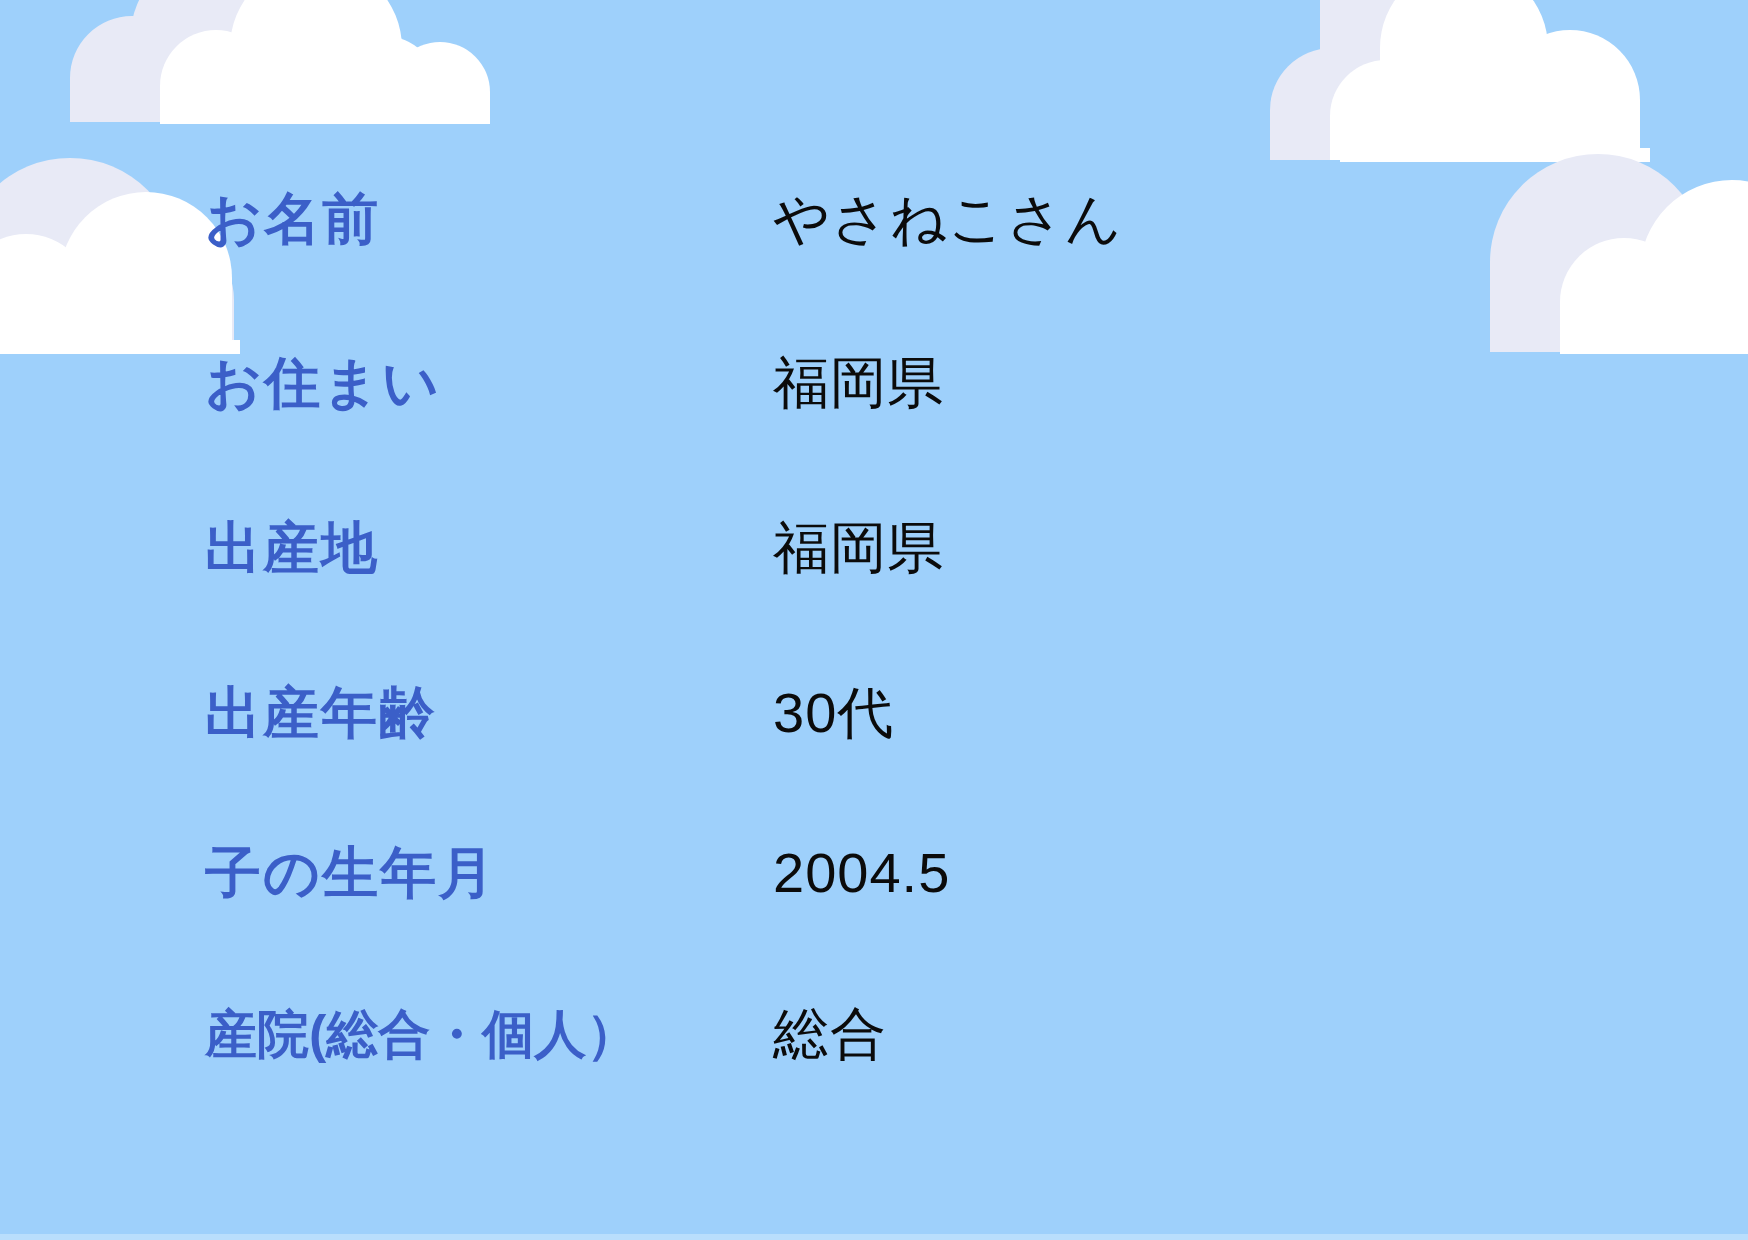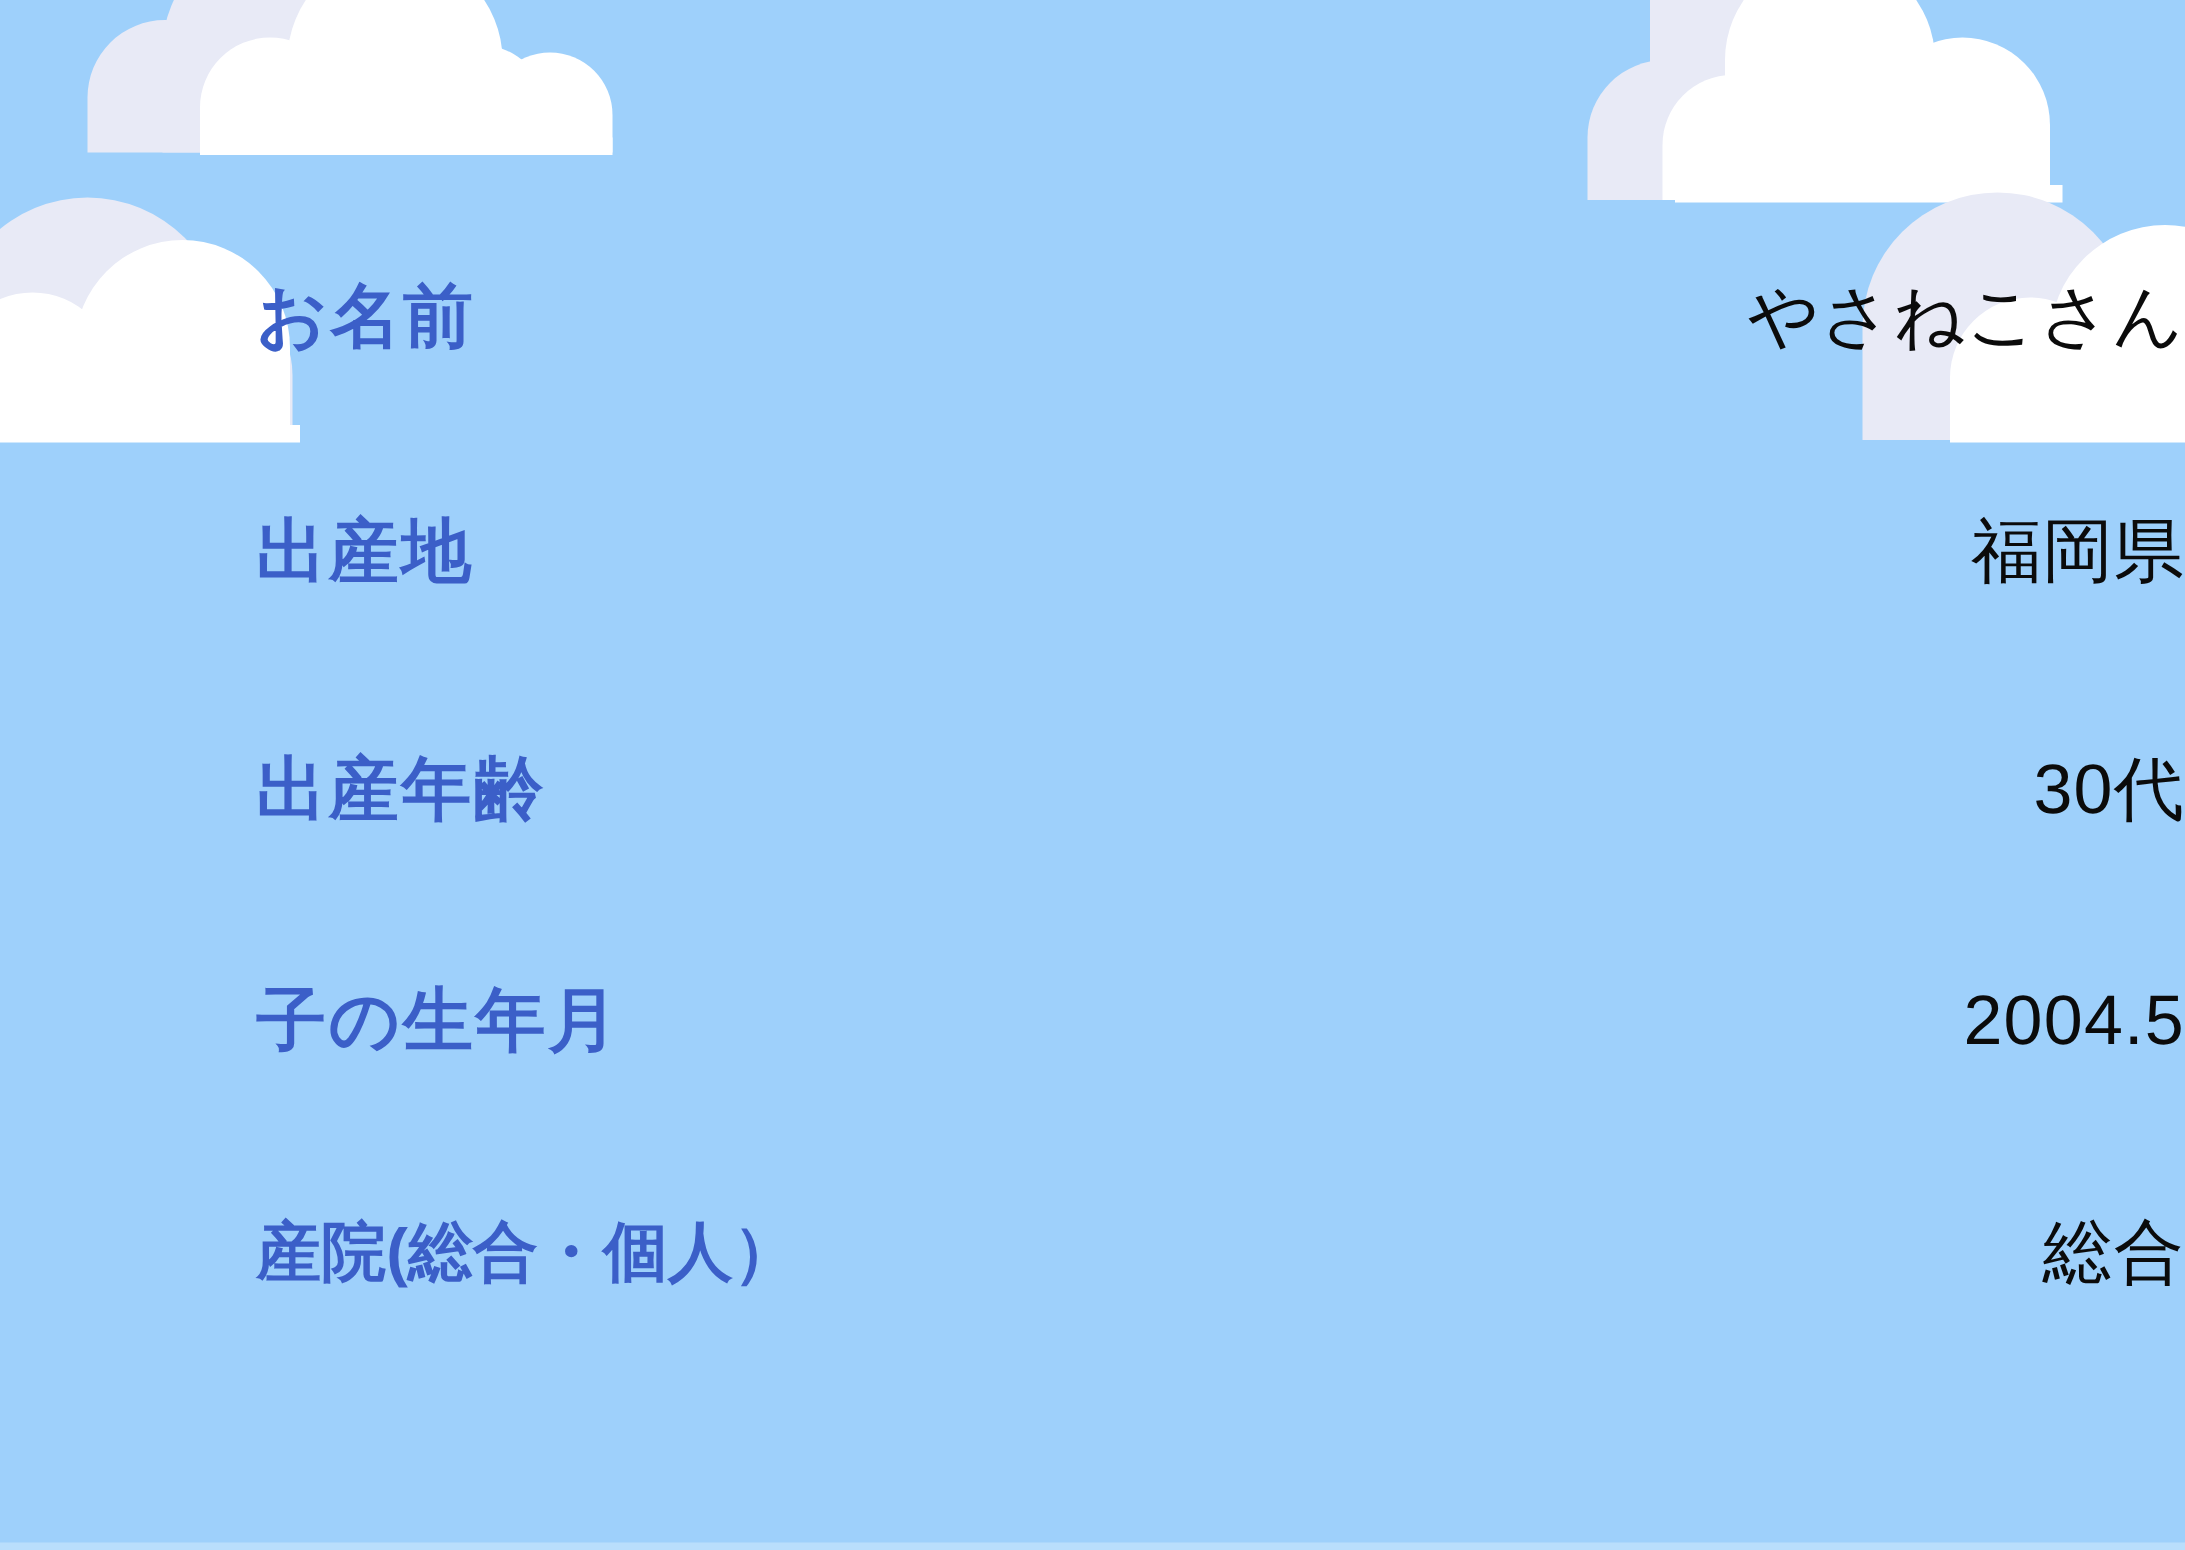--- a/index.html
+++ b/index.html
@@ -45,21 +45,21 @@
     color: #3b5fc8;
     font-weight: bold;
     font-size: 56px;
     letter-spacing: 2px;
     line-height: 1.05;
     white-space: nowrap;
   }
   .value-cell {
     padding: 0 0 0 8px;
     vertical-align: middle;
-    text-align: right;
+    text-align: left;
     color: #0b0b0b;
     font-weight: normal;
     font-size: 56px;
     letter-spacing: 1px;
     line-height: 1.05;
     white-space: nowrap;
   }
 
   
   .r0 .label-cell, .r0 .value-cell { padding-top: 6px; }
@@ -142,20 +142,24 @@
       <tr class="spacer-top">
         <td></td>
           <td></td>
       </tr>
 
       <tr class="info-row r0">
         <td class="label-cell">お名前</td>
         <td class="value-cell">やさねこさん</td>
       </tr>
 
+      <tr class="info-row r1">
+        <td class="label-cell">お住まい</td>
+        <td class="value-cell">福岡県</td>
+      </tr>
 
 
       <tr class="info-row r3">
         <td class="label-cell">出産地</td>
         <td class="value-cell">福岡県</td>
       </tr>
 
       <tr class="info-row r4">
         <td class="label-cell">出産年齢</td>
         <td class="value-cell">30代</td>

